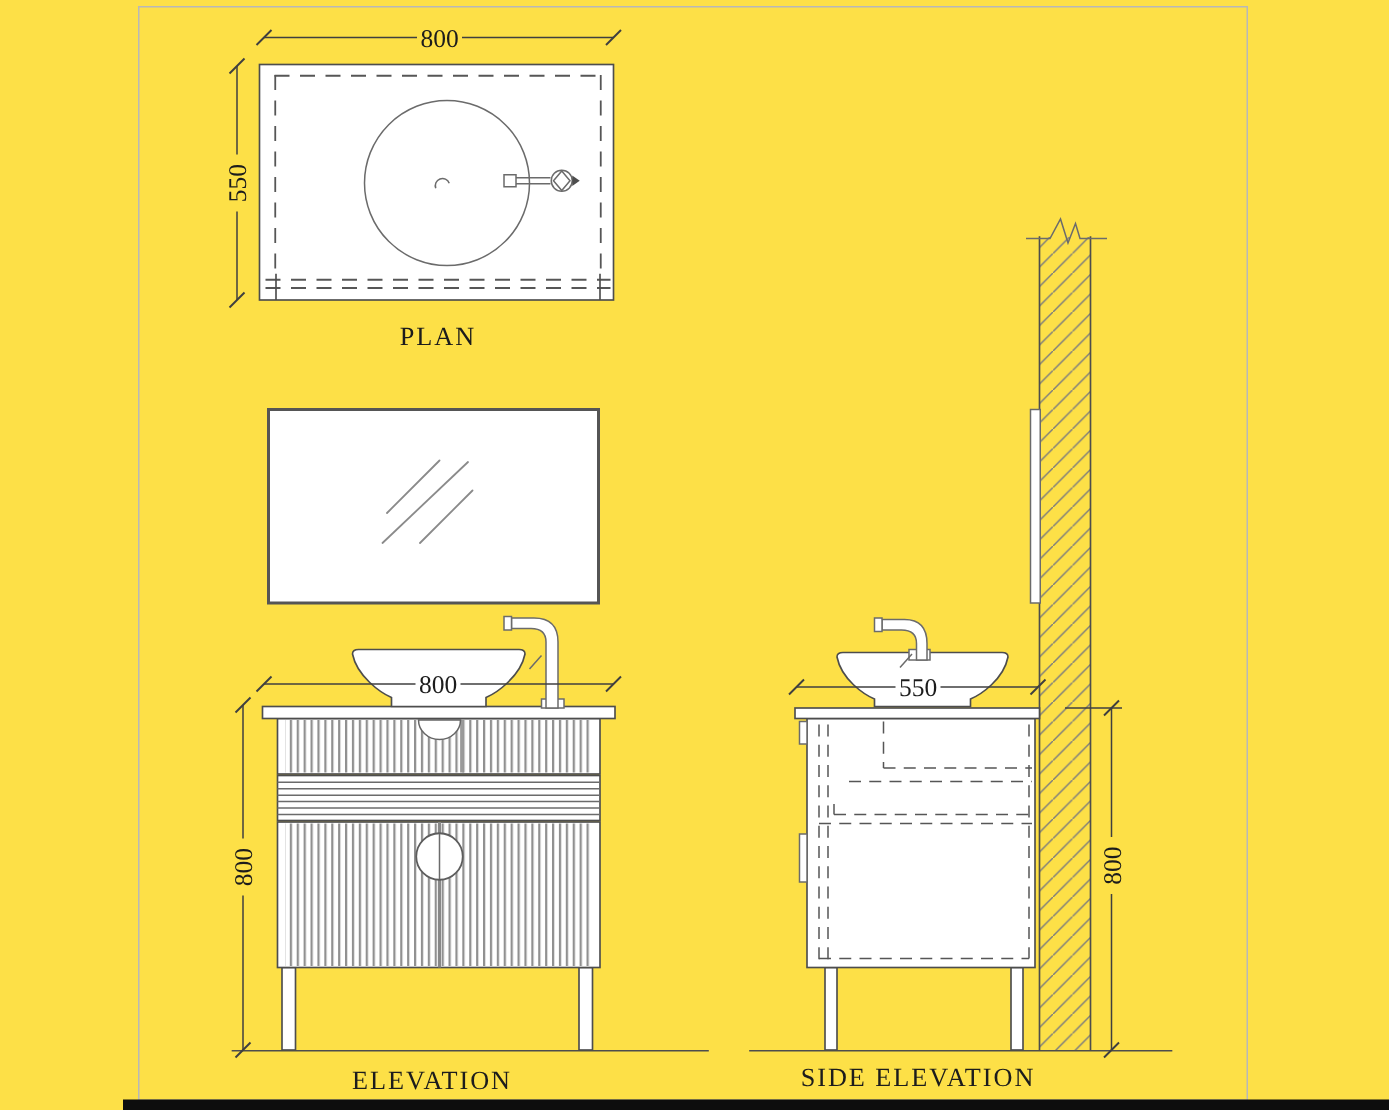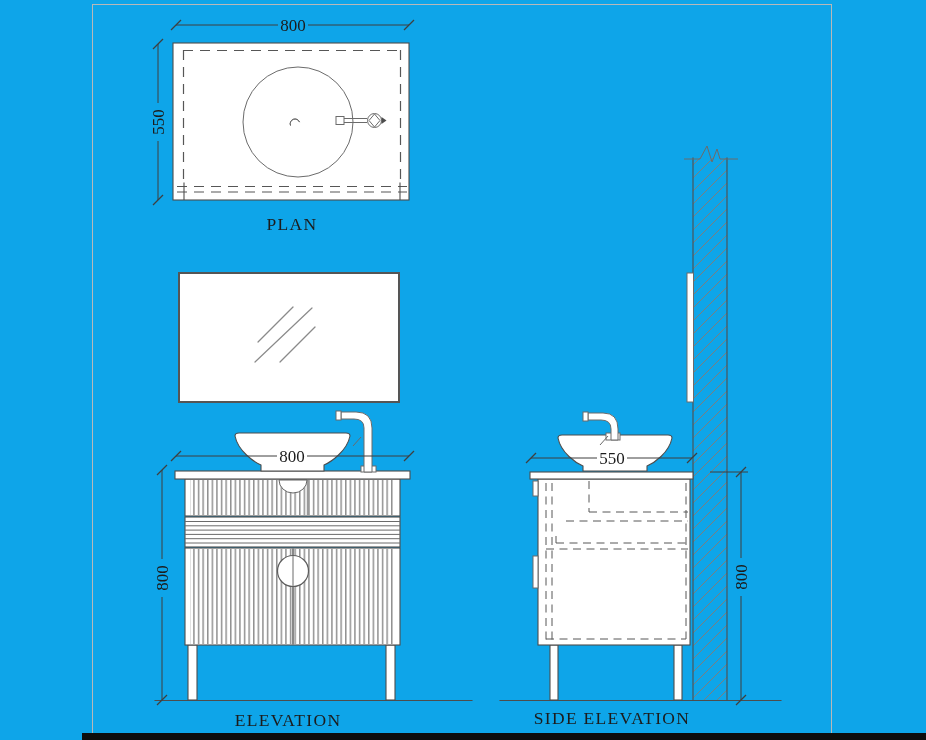--- a/index.html
+++ b/index.html
@@ -1,16 +1,16 @@
 <!DOCTYPE html>
 <html><head>
 <meta charset="utf-8">
 <style>
   html,body{margin:0;padding:0;background:#ffffff;width:926px;height:740px;overflow:hidden;}
-  .stage{position:relative;width:926px;height:740px;background:#0ea5e9;}
+  .stage{position:relative;width:926px;height:740px;background:#fde047;}
   svg{position:absolute;left:0;top:0;}
   .ln{stroke:#4d4d4d;stroke-width:1.1;fill:none;stroke-linecap:square;}
   .lnthin{stroke:#6b6b6b;stroke-width:1;fill:none;}
   .fillw{fill:#ffffff;}
   .dash{stroke:#565656;stroke-width:1;fill:none;stroke-dasharray:8 5.5;}
   .dash2{stroke:#565656;stroke-width:1.2;fill:none;stroke-dasharray:10 7;}
   .dimln{stroke:#3f3f3f;stroke-width:1;fill:none;}
   .tick{stroke:#3f3f3f;stroke-width:1.3;fill:none;}
   .txt{font-family:"Liberation Serif", serif;font-size:17px;fill:#1c1c1c;}
   .title{font-family:"Liberation Serif", serif;font-size:17.5px;fill:#1c1c1c;letter-spacing:1.3px;}

